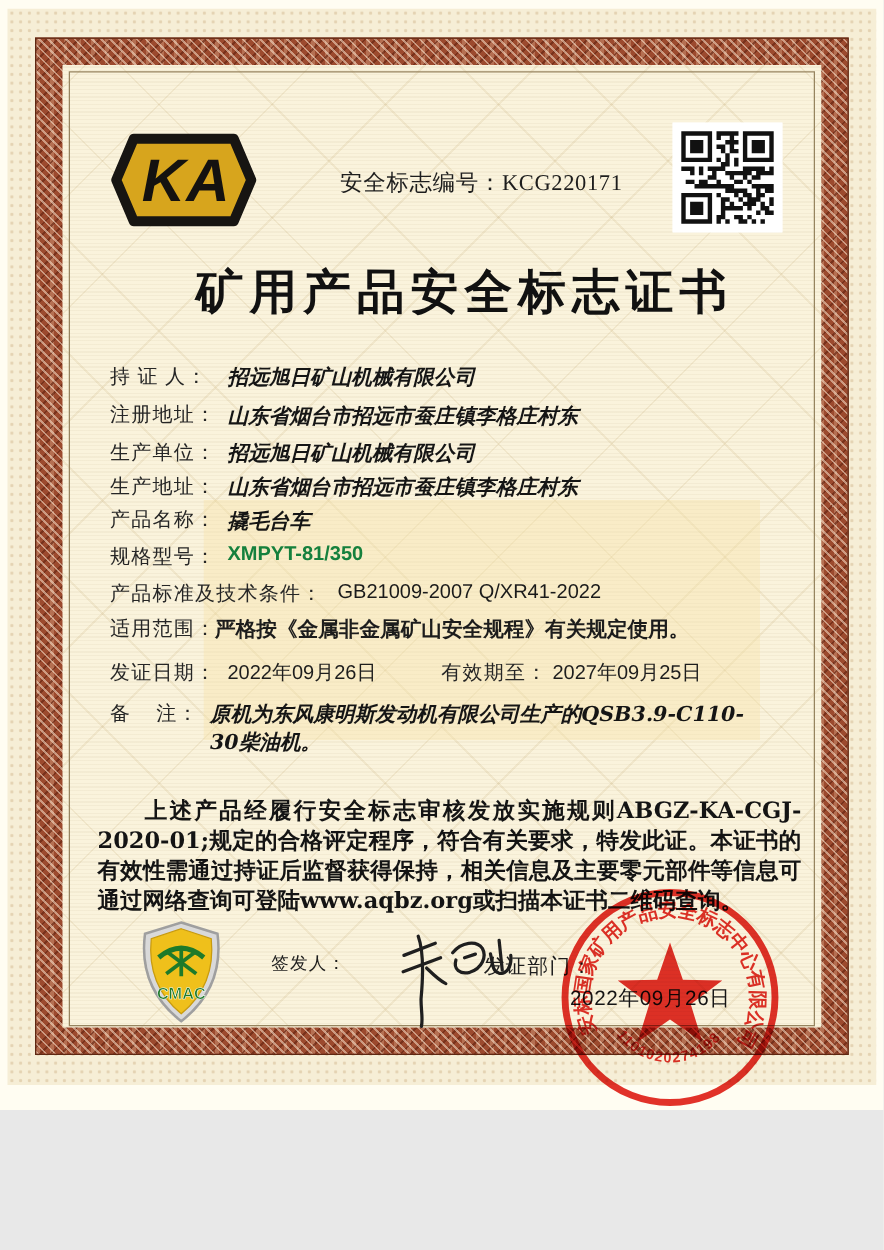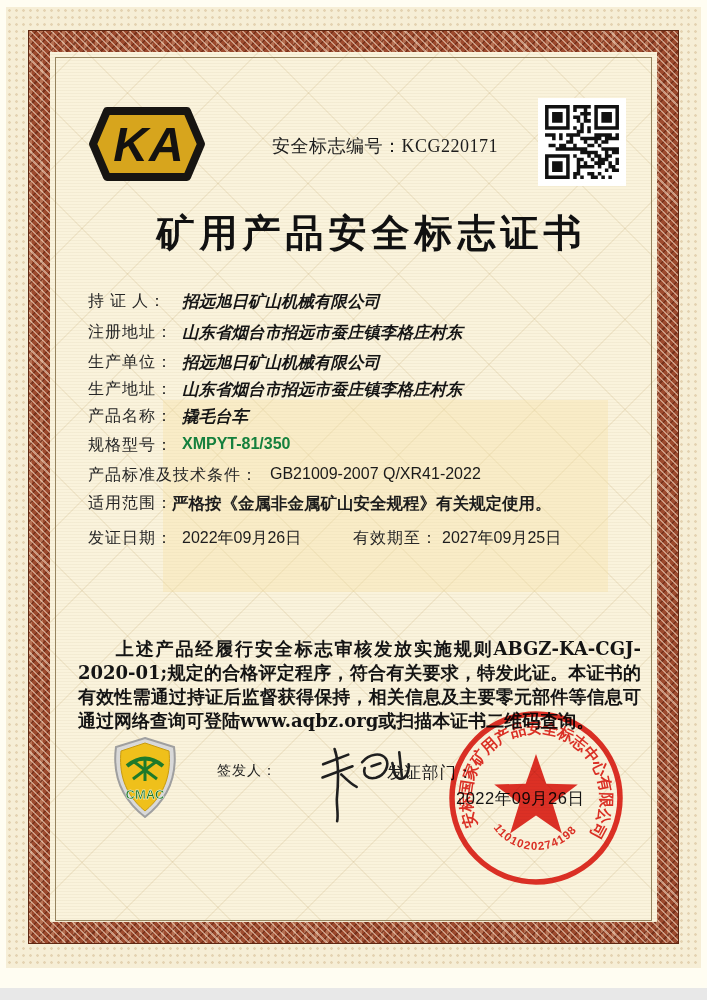--- a/index.html
+++ b/index.html
@@ -1,16 +1,16 @@
 <!DOCTYPE html>
 <html><head>
 <meta charset="utf-8">
 <style>
   html,body{margin:0;padding:0;background:#e8e8e8;}
-  .page{position:relative;width:707px;height:988px;background:#fffdf2;overflow:hidden;
+  .page{position:relative;width:707px;height:888px;background:#fffdf2;overflow:hidden;
         font-family:"Liberation Serif",serif;color:#1d1d1d;}
   
   .lace-band{position:absolute;inset:7px 6px 20px 6px;background-color:#f6eed6;
     background-image:radial-gradient(circle,rgba(186,148,96,.30) 1px,transparent 1.6px);
     background-size:7px 7px;}
   .ornate-band{position:absolute;inset:30px 28px 44px 28px;border:1px solid #5e2712;
     background-color:#9c4a2e;
     background-image:
       repeating-linear-gradient(45deg,rgba(255,236,214,.50) 0 1.5px,transparent 1.5px 5px),
       repeating-linear-gradient(-45deg,rgba(92,30,12,.55) 0 1.5px,transparent 1.5px 6px),
@@ -111,20 +111,24 @@
     <span class="fvalue kai" style="left:172px">严格按《金属非金属矿山安全规程》有关规定使用。</span>
   </div>
 
   <div class="row" style="top:528px">
     <span class="flabel">发证日期：</span>
     <span class="fvalue hei">2022年09月26日</span>
     <span class="flabel" style="left:353px">有效期至：</span>
     <span class="fvalue hei" style="left:442px">2027年09月25日</span>
   </div>
 
+  <div class="row" style="top:561px">
+    <span class="flabel">备    注：</span>
+    <span class="fvalue kaib" style="left:168px;white-space:normal;width:450px">原机为东风康明斯发动机有限公司生产的QSB3.9-C110-30柴油机。</span>
+  </div>
 
   <div class="statement">上述产品经履行安全标志审核发放实施规则ABGZ-KA-CGJ-2020-01;规定的合格评定程序，符合有关要求，特发此证。本证书的有效性需通过持证后监督获得保持，相关信息及主要零元部件等信息可通过网络查询可登陆www.aqbz.org或扫描本证书二维码查询。</div>
 
   <svg class="cmac" width="70" height="84" viewBox="0 0 70 84">
     <path d="M35,2 L64,11 C67,34 62,60 35,81 C8,60 3,34 6,11 Z" fill="#d9d9d9" stroke="#9f9f9f" stroke-width="2"></path>
     <path d="M35,7 L59,15 C61,35 57,57 35,75 C13,57 9,35 11,15 Z" fill="#efc01b" stroke="#c89b10" stroke-width="1"></path>
     <path d="M17,30 Q35,15 53,30" stroke="#1e7a2a" stroke-width="4" fill="none"></path>
     <line x1="23" y1="25" x2="47" y2="43" stroke="#1e7a2a" stroke-width="3"></line>
     <line x1="47" y1="25" x2="23" y2="43" stroke="#1e7a2a" stroke-width="3"></line>
     <line x1="35" y1="23" x2="35" y2="45" stroke="#1e7a2a" stroke-width="3"></line>

